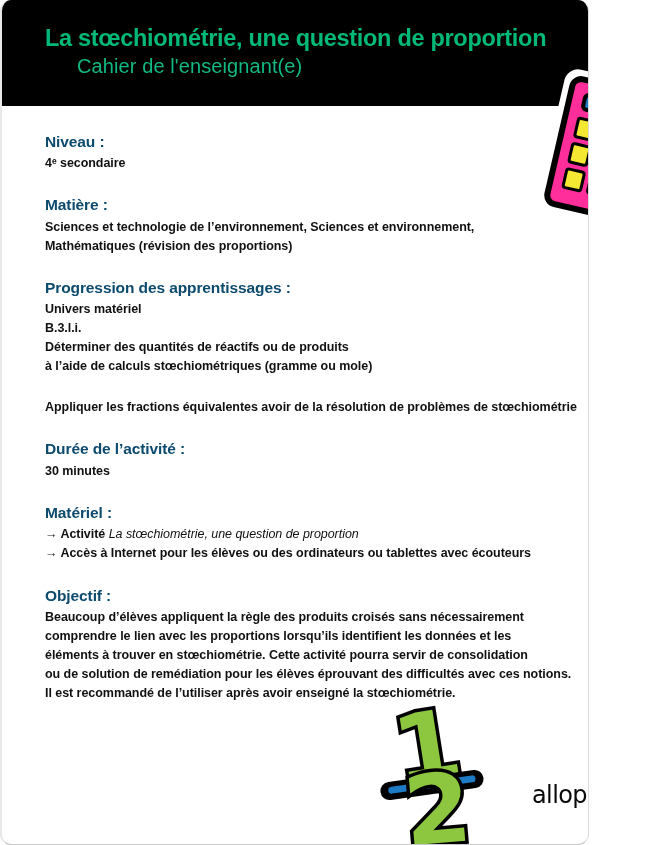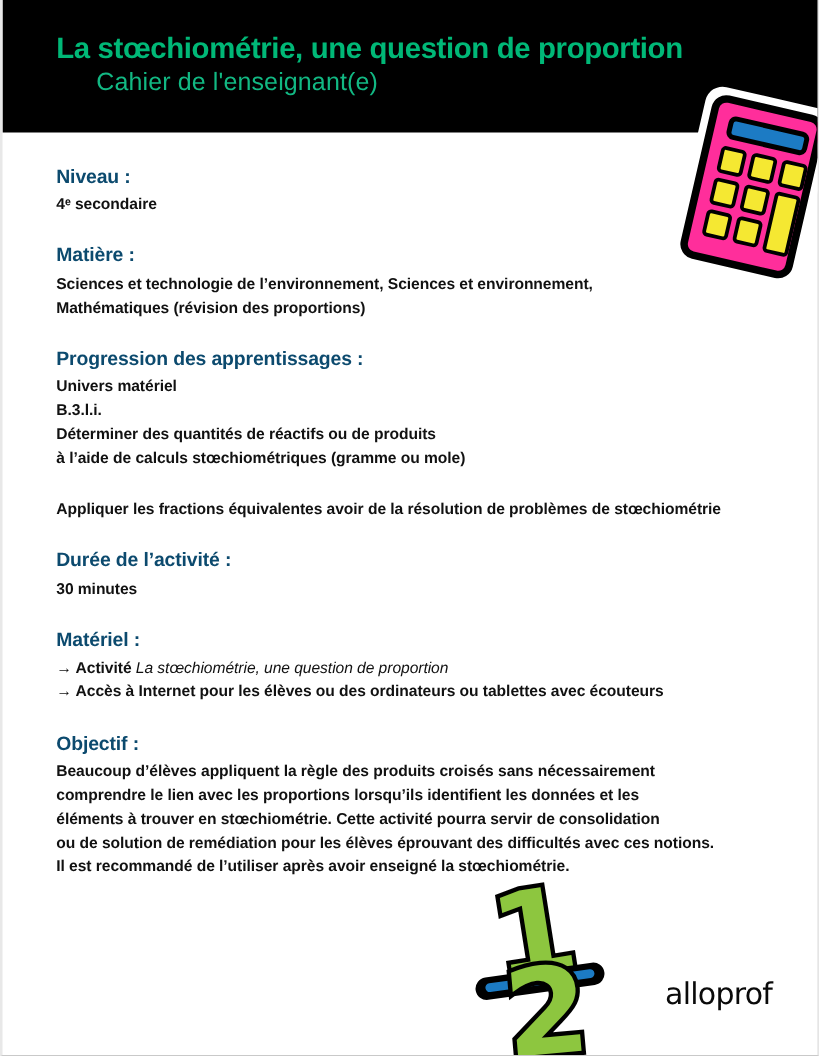--- a/index.html
+++ b/index.html
@@ -8,28 +8,29 @@
     background: #ffffff;
   }
   body {
     width: 655px;
     height: 845px;
     overflow: hidden;
     font-family: "Liberation Sans", sans-serif;
   }
   .page {
     position: relative;
-    width: 655px;
+    width: 589px;
     height: 845px;
     background: #ffffff;
     overflow: hidden;
     box-sizing: border-box;
     border-left: 2px solid #e8e8e8;
     border-right: 1px solid #dcdcdc;
     border-bottom: 1px solid #c9c9c9;
+    border-radius: 11px;
   }
 
   
   .header-band {
     position: absolute;
     left: 0;
     top: 0;
     width: 655px;
     height: 106px;
     background: #000000;

